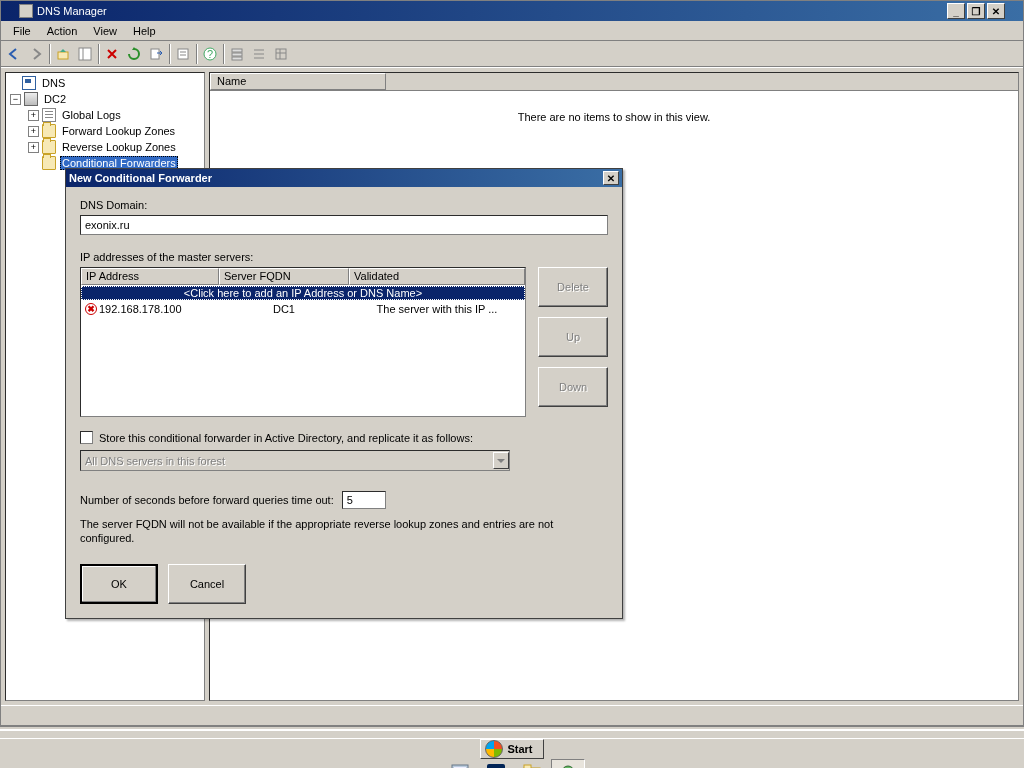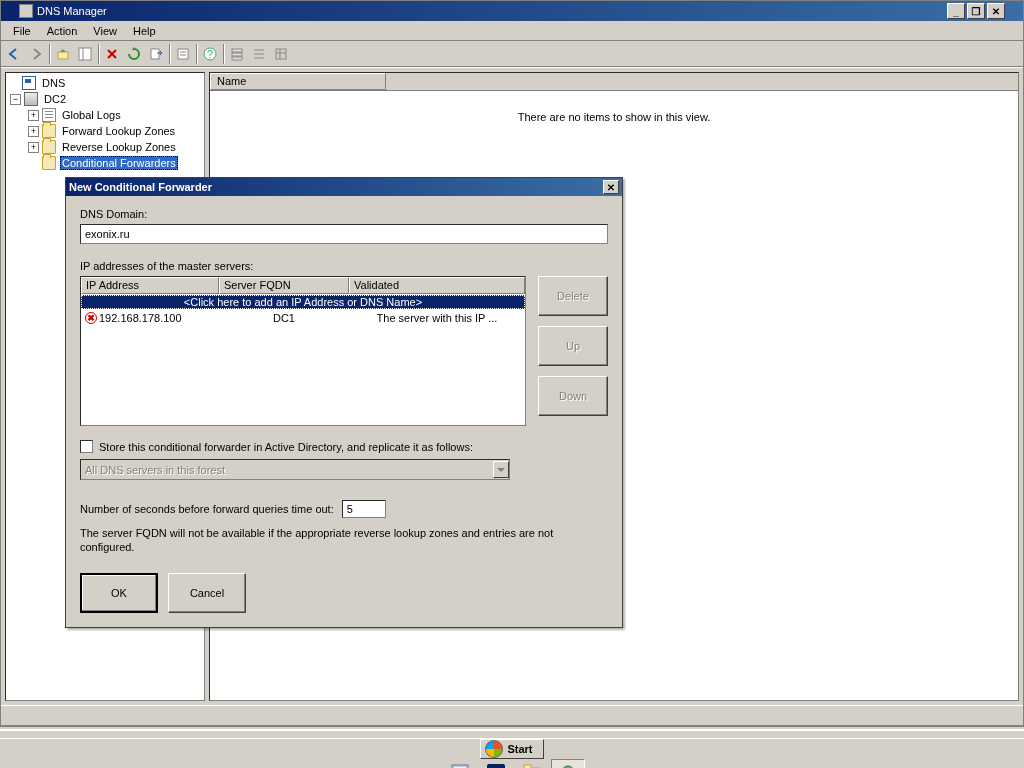--- a/index.html
+++ b/index.html
@@ -43,21 +43,21 @@
   .nicon.log::after{content:"";position:absolute;left:2px;top:2px;right:2px;height:1px;background:#888;box-shadow:0 3px #888,0 6px #888;}
 
   .listpane { flex: 1; background: #fff; border: 1px inset #808080; display: flex; flex-direction: column; }
   .listheader { display: flex; height: 18px; background: #d4d0c8; border-bottom: 1px solid #808080; }
   .listheader .col { border: 1px solid #fff; border-right-color:#808080; border-bottom-color:#808080; padding: 1px 6px; cursor: default; }
   .listbody { flex: 1; display: flex; align-items: flex-start; justify-content: center; padding-top: 20px; color: #000; }
 
   .statusbar-main { height: 20px; background: #d4d0c8; border-top: 1px solid #fff; }
 
   
-  .modal { position: absolute; left: 64px; top: 176px; width: 558px; background: #d4d0c8; border: 1px solid #404040; box-shadow: 2px 2px 2px rgba(0,0,0,.3); }
+  .modal { position: absolute; left: 64px; top: 167px; width: 558px; background: #d4d0c8; border: 1px solid #404040; box-shadow: 2px 2px 2px rgba(0,0,0,.3); }
   .modal .dlgtitle { height: 18px; background: linear-gradient(to right, #0a246a, #3a6ea5); color: #fff; display: flex; align-items: center; padding: 0 3px; font-weight: bold; }
   .modal .dlgtitle .t { flex: 1; }
   .modal .dlgtitle .closebtn { width: 16px; height: 14px; background: #d4d0c8; border: 1px solid #fff; border-right-color:#404040; border-bottom-color:#404040; color: #000; font-weight: bold; font-size: 10px; display:flex;align-items:center;justify-content:center; cursor:default;}
   .modal .dlgbody { padding: 12px 14px 14px 14px; }
 
   .fieldlabel { margin-bottom: 4px; display:block; }
   .textinput { width: 100%; height: 20px; border: 1px inset #808080; background: #fff; padding: 2px 4px; }
   .masterswrap { display: flex; gap: 12px; margin-top: 4px; }
   .masterslist { flex: 1; border: 1px inset #808080; background: #fff; height: 150px; display:flex; flex-direction: column; overflow:hidden; }
   .masterslist .mhdr { display: flex; height: 17px; background: #d4d0c8; }

